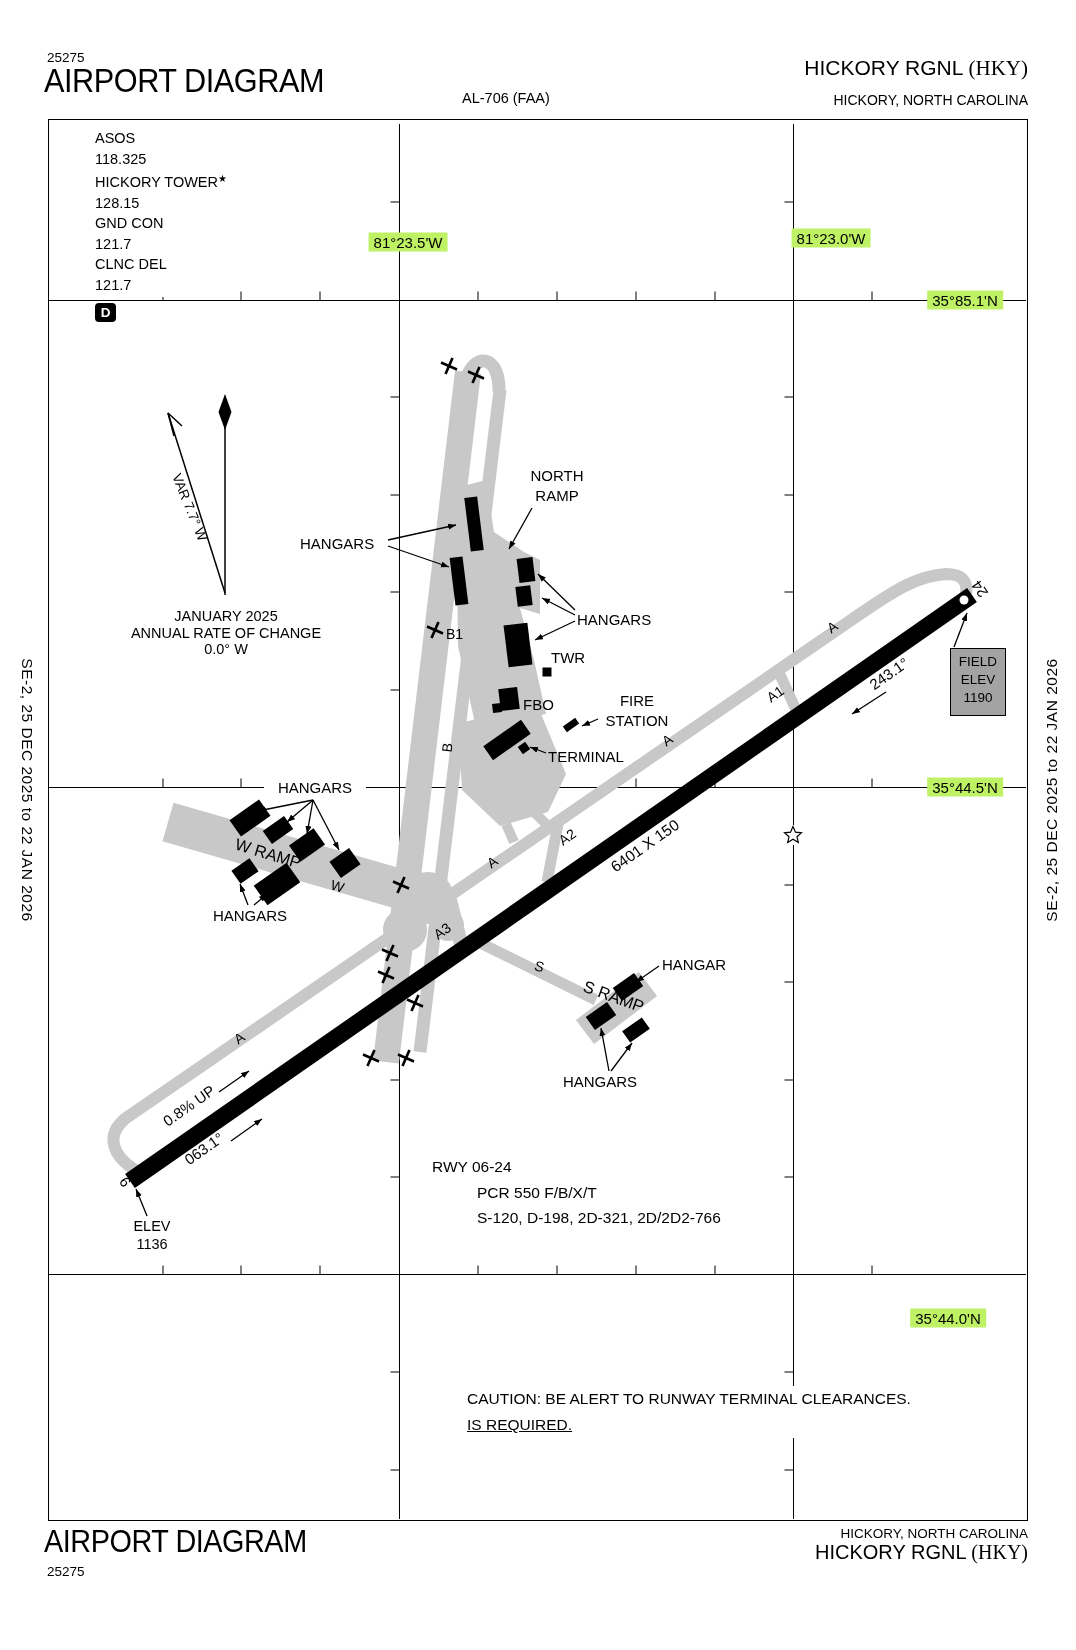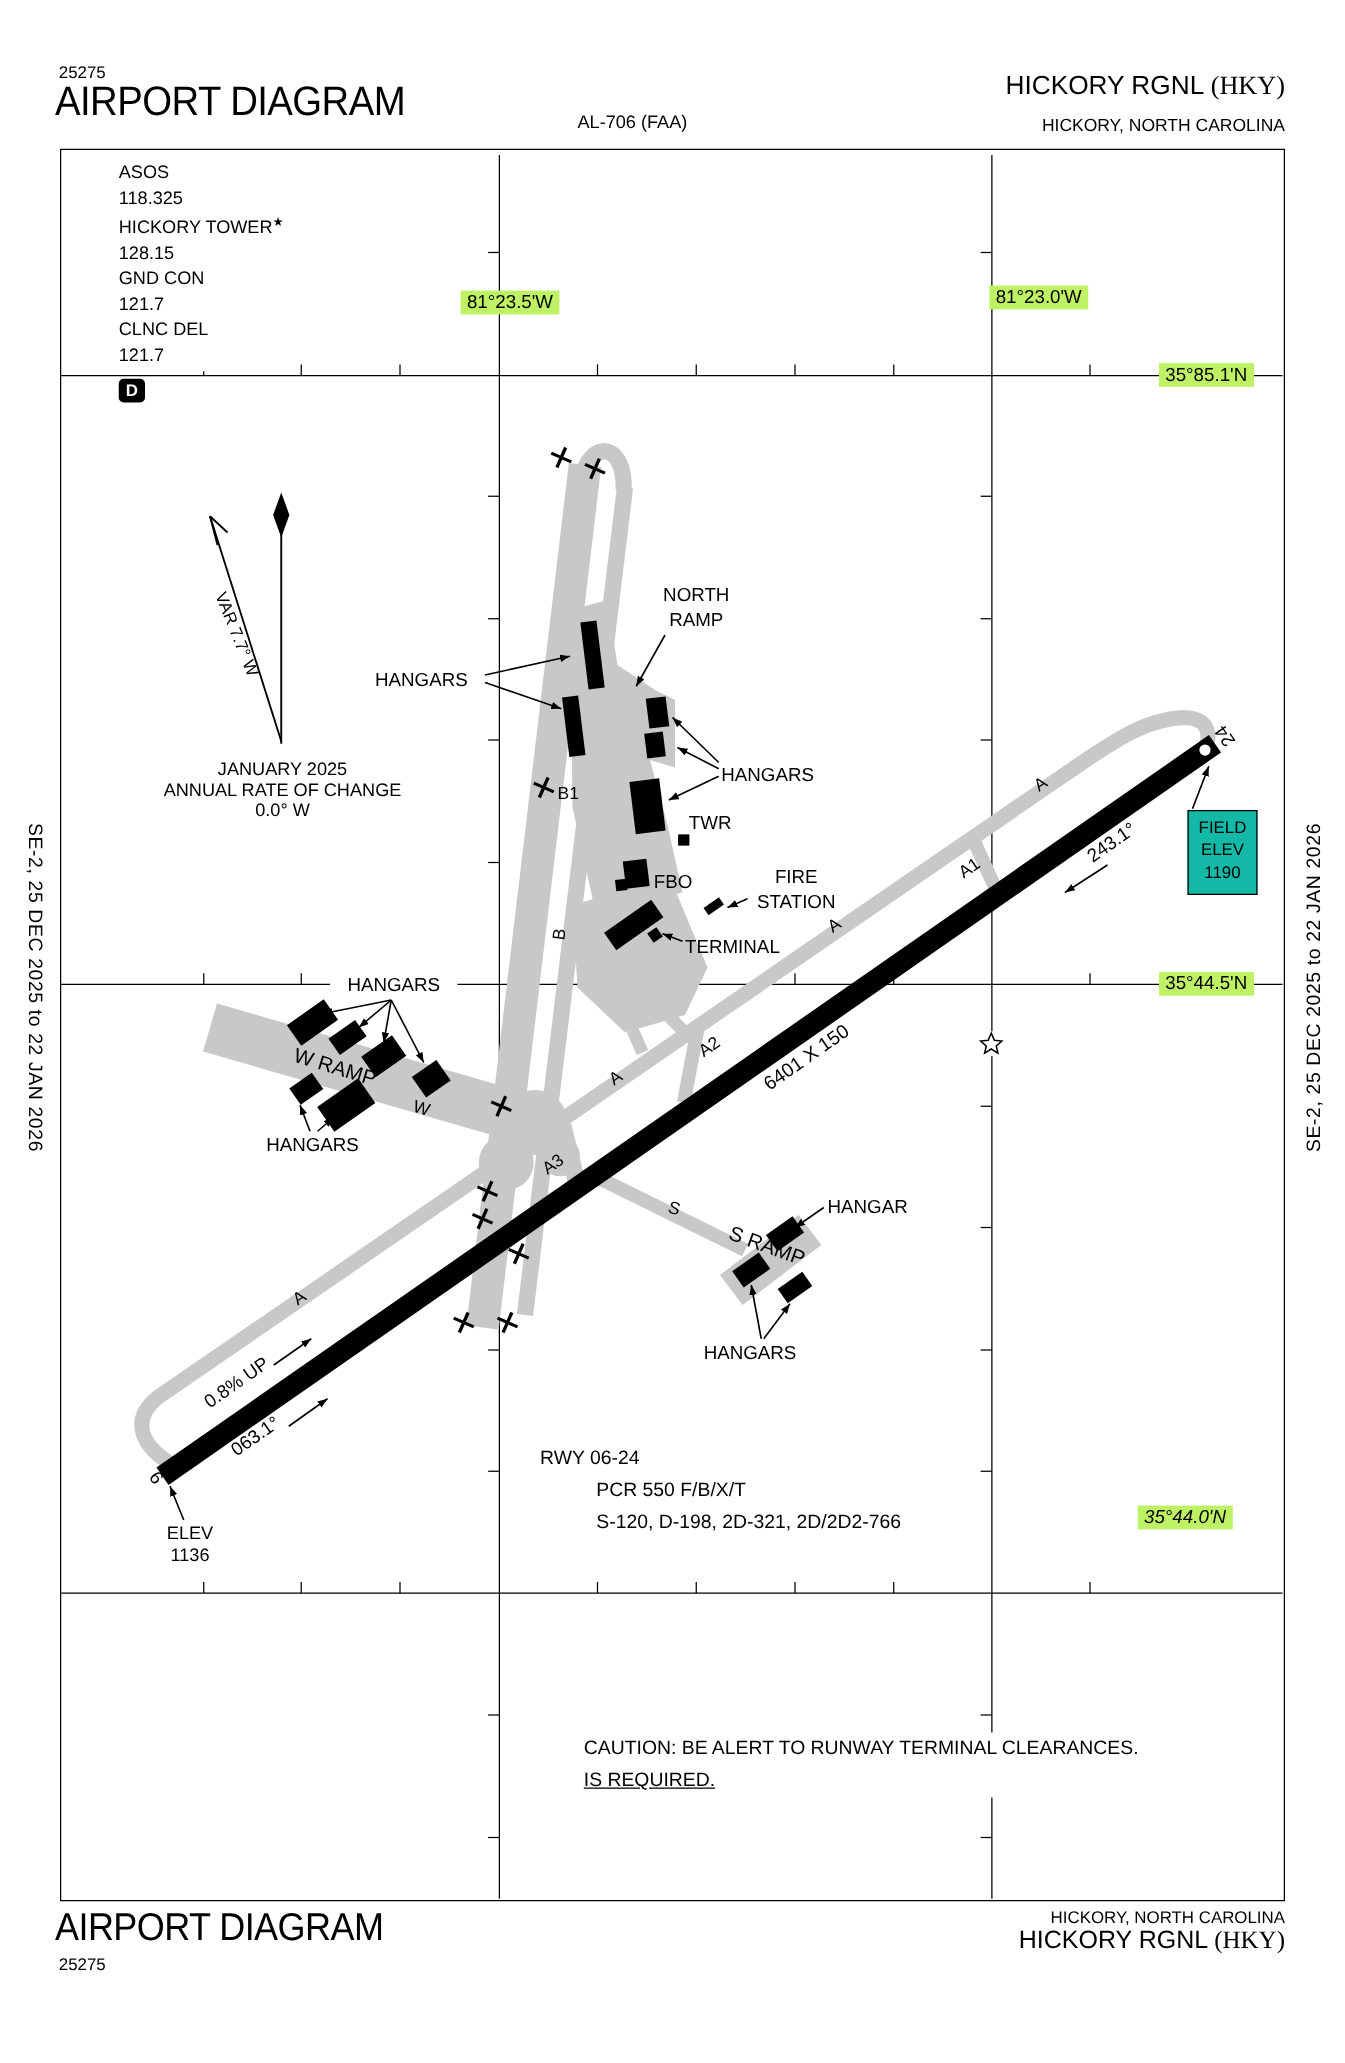--- a/index.html
+++ b/index.html
@@ -17,21 +17,21 @@
   .hdr-airport{top:56px;font-size:21px;}
   .serif{font-family:"Liberation Serif",serif;}
   .hdr-city{top:92px;font-size:14px;}
   #comm{left:95px;top:128px;font-size:14.5px;line-height:20.5px;background:#fff;padding:0 8px 2px 0;}
   .sup-star{font-size:10px;vertical-align:5px;}
   #d-badge{left:95px;top:303px;width:21px;height:19px;background:#000;color:#fff;border-radius:4px;
            font-size:13.5px;font-weight:bold;text-align:center;line-height:19px;}
   .coord{font-size:15px;background:#bef264;padding:1px 5px;}
   #compass-text{left:106px;top:608px;width:240px;text-align:center;font-size:14.5px;line-height:16.5px;}
   #field-elev{left:950px;top:648px;width:54px;height:62px;border:1.6px solid #000;text-align:center;
-              font-size:13.5px;line-height:18px;padding-top:4px;background:#14b8a6;}
+              font-size:13.5px;line-height:18px;padding-top:4px;background:#a3a3a3;}
   .rwyinfo{font-size:15.5px;}
   #caution{left:467px;top:1386px;font-size:15.5px;line-height:26px;background:#fff;padding-right:6px;}
   #caution .ul{text-decoration:underline;}
   .edition{font-size:15.5px;letter-spacing:.5px;}
   #ed-left{left:27px;top:790px;transform:translate(-50%,-50%) rotate(90deg);}
   #ed-right{left:1052px;top:790px;transform:translate(-50%,-50%) rotate(-90deg);}
   .ftr-title{left:44px;top:1524px;font-size:31px;letter-spacing:-.5px;transform:scaleX(.93);transform-origin:left center;}
   .ftr-num{left:47px;top:1564px;font-size:13.5px;}
   .ftr-city{top:1526px;font-size:13.5px;}
   .ftr-airport{top:1541px;font-size:20px;}
@@ -260,21 +260,21 @@
     <div>121.7</div>
     <div>CLNC DEL</div>
     <div>121.7</div>
   </div>
   <div class="abs" id="d-badge">D</div>
 
   <div class="abs ctr coord" style="left:408px;top:242px;">81°23.5'W</div>
   <div class="abs ctr coord" style="left:798px;top:238px;margin-left:33px;">81°23.0'W</div>
   <div class="abs ctr coord" style="left:965px;top:300px;">35°85.1'N</div>
   <div class="abs ctr coord" style="left:965px;top:787px;">35°44.5'N</div>
-  <div class="abs ctr coord" style="left:948px;top:1214px;font-style:italic;">35°44.0'N</div>
+  <div class="abs ctr coord" style="left:948px;top:1318px;">35°44.0'N</div>
 
   <div class="abs" id="compass-text">
     <div>JANUARY 2025</div>
     <div>ANNUAL RATE OF CHANGE</div>
     <div>0.0° W</div>
   </div>
 
   <div class="abs" id="field-elev">
     <div>FIELD</div>
     <div>ELEV</div>

